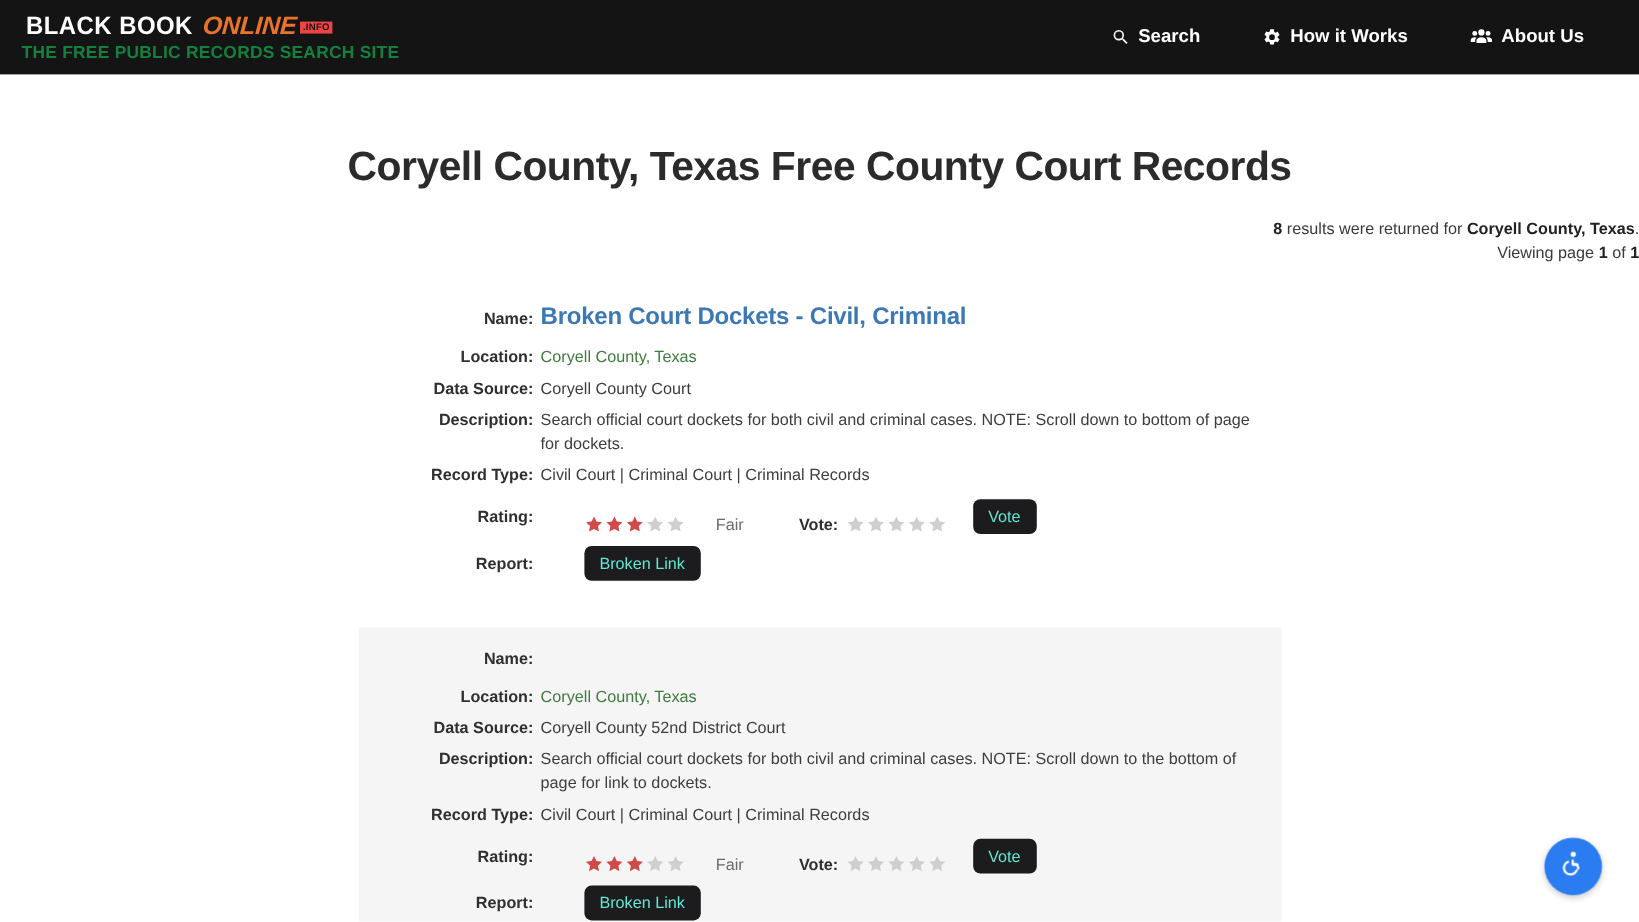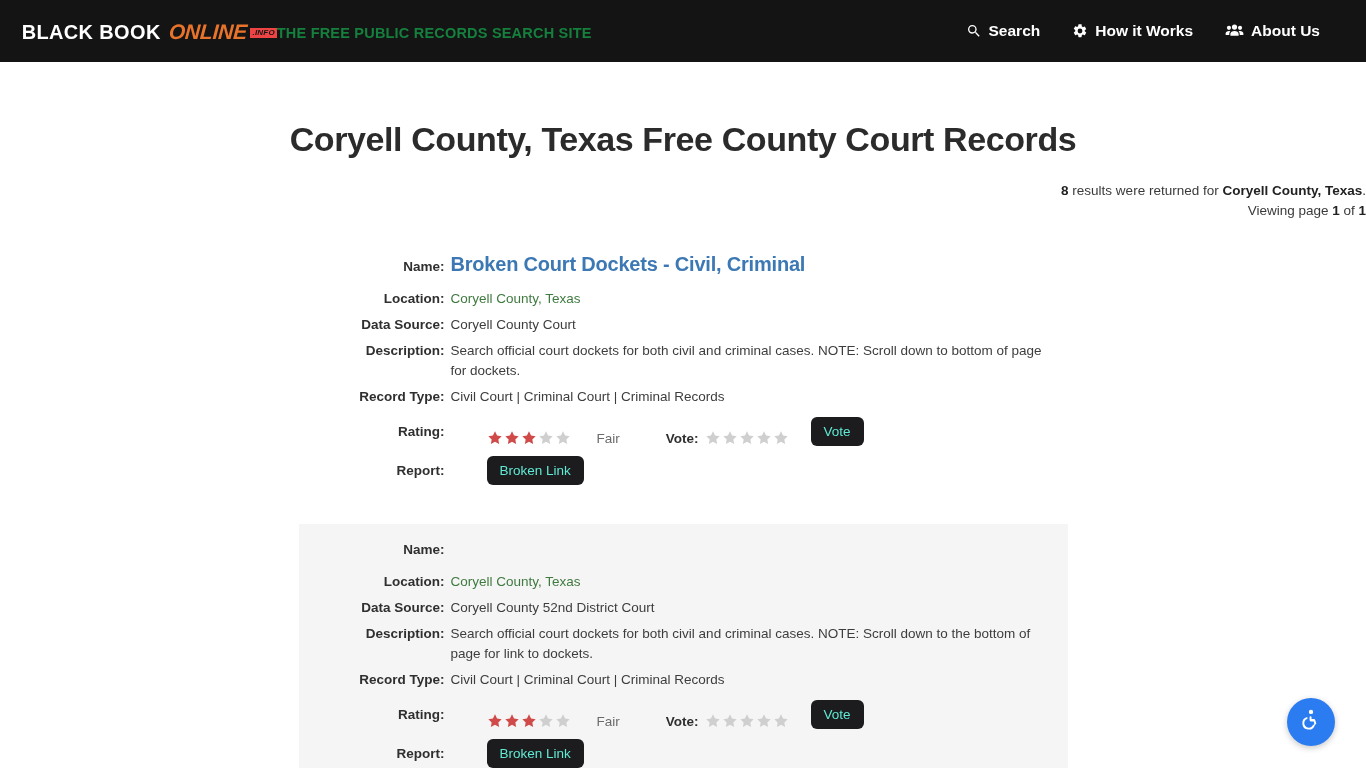--- a/index.html
+++ b/index.html
@@ -12,45 +12,45 @@
 
   
   .site-header {
     height: 62px;
     background: #141414;
     display: flex;
     align-items: center;
     justify-content: space-between;
     padding: 0 18px 0 18px;
   }
-  .brand { display: flex; flex-direction: row; justify-content: center; line-height: 1; }
+  .brand { display: flex; flex-direction: column; justify-content: center; line-height: 1; }
   .brand-top {
     display: flex; align-items: flex-end; gap: 1px;
     font-weight: bold; letter-spacing: -0.3px;
   }
   .brand-black {
     color: #ffffff; font-size: 21px; font-weight: bold;
     letter-spacing: 0.4px; font-family: "Liberation Sans", sans-serif;
     transform: scaleX(0.95);
   }
   .brand-online {
     color: #e8732a; font-size: 21px; font-weight: bold; font-style: italic;
     letter-spacing: -0.2px; margin-left: 4px;
     transform: skewX(-4deg);
   }
   .brand-info {
     background: #ef4444; color: #141414;
     font-size: 8px; font-weight: bold; letter-spacing: 0.2px;
-    padding: 1px 2px; margin-left: 2px; margin-bottom: 4px; font-style: italic;
+    padding: 1px 2px; margin-left: 2px; margin-bottom: 4px;
   }
   .brand-tag {
     color: #15803d; font-size: 14.5px; font-weight: bold;
     letter-spacing: 0.2px; margin-top: 5px;
   }
-  .main-nav { display: flex; align-items: flex-start; gap: 32px; padding-right: 28px; }
+  .main-nav { display: flex; align-items: flex-start; gap: 52px; padding-right: 28px; }
   .nav-item {
     display: flex; align-items: center; gap: 7px;
     color: #ffffff; font-size: 15.5px; font-weight: bold;
     text-decoration: none; cursor: pointer;
   }
   .nav-item svg { fill: #ffffff; display: block; }
 
   
   .page-wrap { padding-top: 58px; }
   .page-title {

